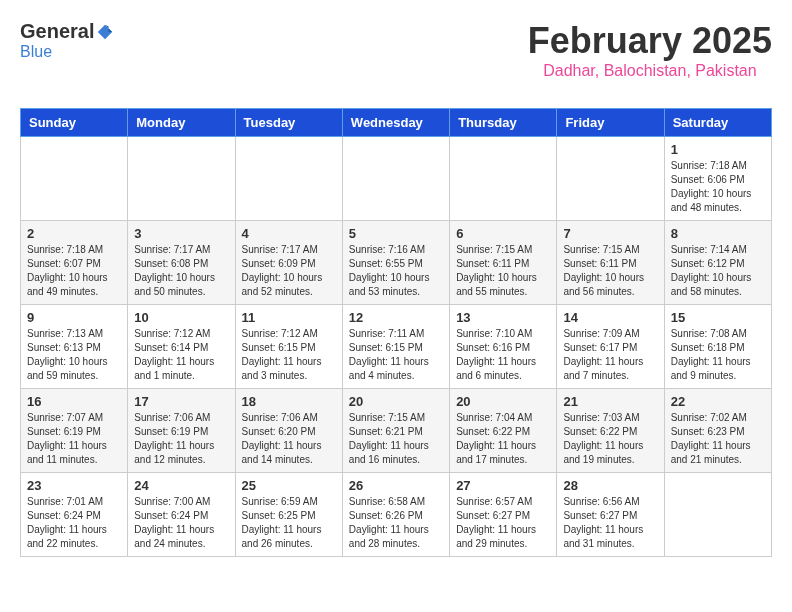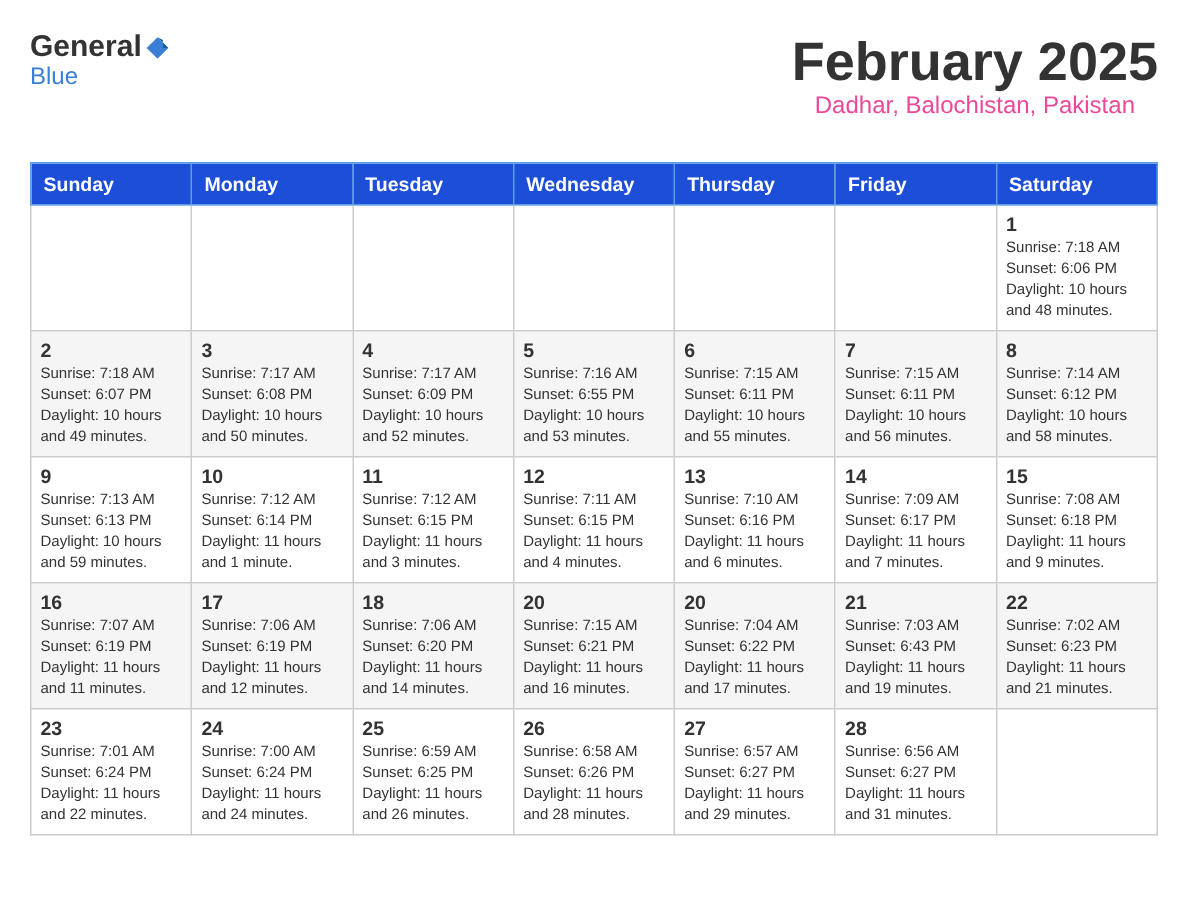--- a/index.html
+++ b/index.html
@@ -256,21 +256,21 @@
         </td>
         <td>
           <span class="day-num">20</span>
           <div class="day-info">Sunrise: 7:04 AM
 Sunset: 6:22 PM
 Daylight: 11 hours and 17 minutes.</div>
         </td>
         <td>
           <span class="day-num">21</span>
           <div class="day-info">Sunrise: 7:03 AM
-Sunset: 6:43 PM
+Sunset: 6:22 PM
 Daylight: 11 hours and 19 minutes.</div>
         </td>
         <td>
           <span class="day-num">22</span>
           <div class="day-info">Sunrise: 7:02 AM
 Sunset: 6:23 PM
 Daylight: 11 hours and 21 minutes.</div>
         </td>
       </tr>
       <tr>

